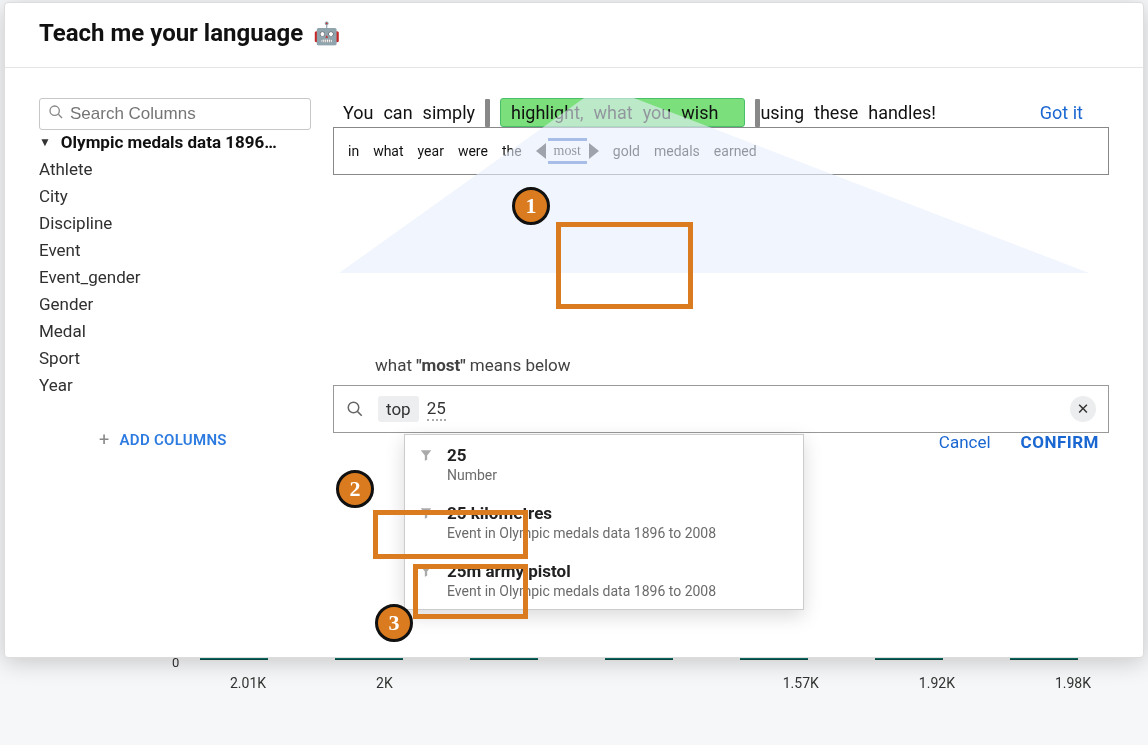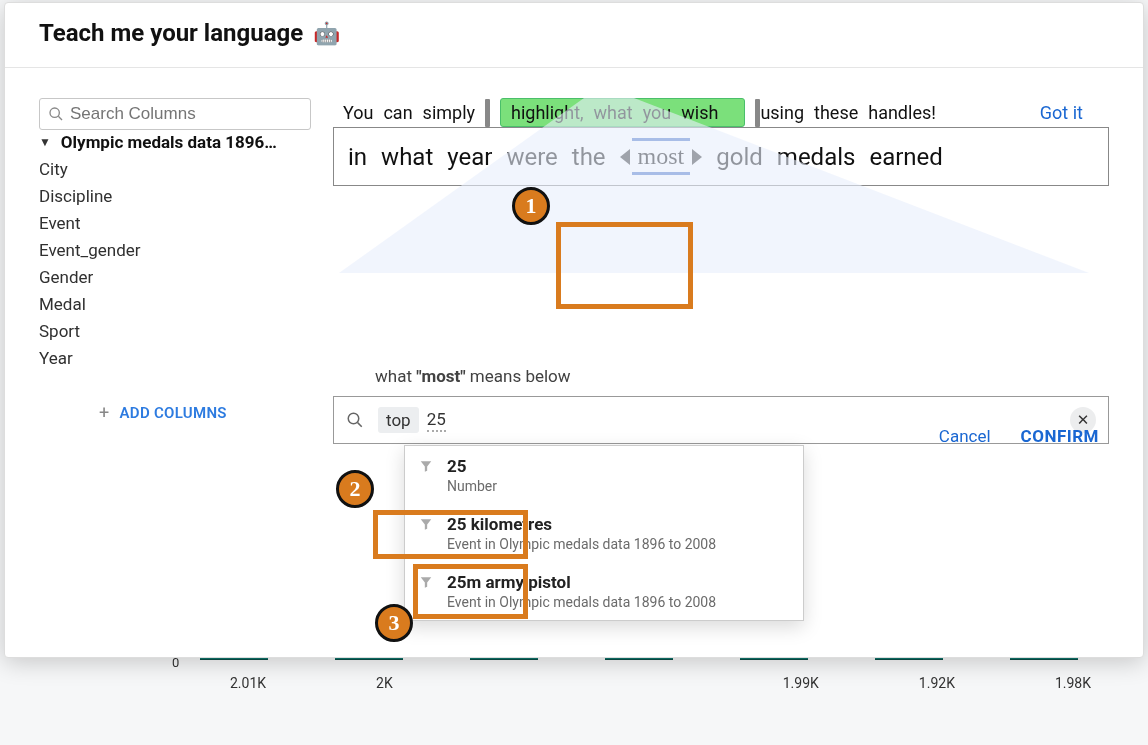--- a/index.html
+++ b/index.html
@@ -12,40 +12,40 @@
   .bg-chart .x-tick { font-size: 14px; color: #333; }
   .bg-chart .bars { position: absolute; left: 200px; top: 55px; right: 0; height: 120px; display: flex; align-items: flex-end; }
   .bg-chart .bar { flex: 0 0 68px; margin-right: 67px; background: #0f766d; height: 120px; border-bottom: 1px solid #0a4d47; }
   .modal-dim { position: absolute; inset: 0; background: transparent; }
   .modal { position: absolute; left: 4px; right: 4px; top: 2px; height: 656px; background: #fff; border-radius: 4px; box-shadow: 0 4px 24px rgba(0,0,0,0.2); border: 1px solid #ddd; overflow: visible; }
   .modal-header { padding: 16px 34px 20px 34px; border-bottom: 1px solid #e5e5e5; display: flex; align-items: center; }
   .modal-header h1 { font-size: 24px; font-weight: 700; color: #111; }
   .modal-header .robot { font-size: 22px; margin-left: 10px; }
   .modal-body { display: flex; padding: 30px 34px 18px 34px; }
   .sidebar { width: 290px; flex: 0 0 290px; }
-  .search-wrap { border: 1px solid #c7c7c7; border-radius: 3px; display: flex; align-items: center; padding: 5px 8px; width: 272px; height: 32px; }
+  .search-wrap { border: 1px solid #c7c7c7; border-radius: 3px; display: flex; padding: 5px 8px; width: 272px; height: 32px; }
   .search-icon { width: 16px; height: 16px; color: #888; margin-right: 6px; }
   .search-input { border: none; outline: none; font-size: 17px; color: #666; flex: 1; background: transparent; }
   .tree { margin-top: 2px; }
   .tree-toggle { font-size: 12px; color: #333; margin-right: 6px; display: inline-block; transform: translateY(-2px); }
   .tree-title { font-size: 17px; font-weight: 700; color: #111; }
   .tree-list { margin: 4px 0 0 0; list-style: none; }
   .tree-list li { font-size: 17px; color: #303030; line-height: 27px; cursor: pointer; }
   .add-cols { margin-top: 30px; color: #2d7be0; font-size: 15px; font-weight: 600; letter-spacing: .3px; display: flex; align-items: center; margin-left: 60px; }
   .add-cols .plus { color: #888; margin-right: 10px; font-size: 18px; font-weight: 400; }
   .main { flex: 1; position: relative; }
   .instruction-row { display: flex; align-items: center; font-size: 18px; margin-left: 14px; }
   .instruction-row .word { margin-right: 10px; color: #111; }
   .handle { width: 5px; height: 28px; background: #888; border-radius: 1px; display: inline-block; }
   .highlight-box { background: #7be07b; border: 1px solid #4abf6a; border-radius: 3px; padding: 3px 10px; margin: 0 10px; display: inline-flex; }
   .highlight-box span { font-size: 18px; margin-right: 10px; color: #111; }
   .highlight-box span:last-child { margin-right: 16px; }
   .got-it { margin-left: auto; margin-right: 26px; color: #1a67d2; font-size: 18px; cursor: pointer; }
   .use-sliders { margin: 30px 0 8px 4px; font-size: 17px; color: #424242; }
-  .sentence-box { border: 1px solid #888; padding: 14px 14px; display: flex; align-items: center; font-size: 24px; color: #111; position: relative; margin-left: 4px; }
+  .sentence-box { border: 1px solid #888; padding: 14px 14px; display: flex; align-items: center; font-size: 14px; color: #111; position: relative; margin-left: 4px; }
   .sentence-box .sw { margin-right: 14px; }
   .slider-group { display: inline-flex; align-items: center; position: relative; }
   .slider-arrow { width: 0; height: 0; border-top: 8px solid transparent; border-bottom: 8px solid transparent; cursor: ew-resize; }
   .slider-arrow.left { border-right: 10px solid #333; margin-right: 8px; }
   .slider-arrow.right { border-left: 10px solid #333; margin-left: 8px; }
   .selected-word { position: relative; padding: 1px 0; font-family: Liberation Serif, serif; }
   .selected-word::before { content:""; position:absolute; left:-6px; right:-6px; top:-4px; height:3px; background:#4a74c8; }
   .selected-word::after { content:""; position:absolute; left:-6px; right:-6px; bottom:-4px; height:3px; background:#4a74c8; }
   .triangle-beam { position: absolute; left: 0; right: 0; top: 0; height: 180px; pointer-events:none; }
   .define-row { margin-top: 180px; margin-left: 46px; font-size: 17px; color: #424242; }
@@ -78,21 +78,21 @@
         <div class="bar"></div>
         <div class="bar"></div>
         <div class="bar"></div>
         <div class="bar"></div>
         <div class="bar"></div>
         <div class="bar"></div>
       </div>
       <div class="x-ticks">
         <span class="x-tick" style="margin-left:30px">2.01K</span>
         <span class="x-tick" style="margin-left:110px">2K</span>
-        <span class="x-tick" style="margin-left:390px">1.99K</span>
+        <span class="x-tick" style="margin-left:390px">1.57K</span>
         <span class="x-tick" style="margin-left:100px">1.92K</span>
         <span class="x-tick" style="margin-left:100px">1.98K</span>
 
       </div>
     </div>
   </div>
 
   <div class="modal-dim"></div>
 
   <div class="modal">
@@ -110,20 +110,21 @@
               <line x1="21" y1="21" x2="15.5" y2="15.5"></line>
             </svg>
           <input class="search-input" placeholder="Search Columns" style="">
         </div>
         <div class="tree">
           <div>
             <span class="tree-toggle">▼</span>
             <span class="tree-title">Olympic medals data 1896…</span>
           </div>
           <ul class="tree-list">
+            <li>Athlete</li>
             <li>City</li>
             <li>Discipline</li>
             <li>Event</li>
             <li>Event_gender</li>
             <li>Gender</li>
             <li>Medal</li>
             <li>Sport</li>
             <li>Year</li>
           </ul>
         </div>

